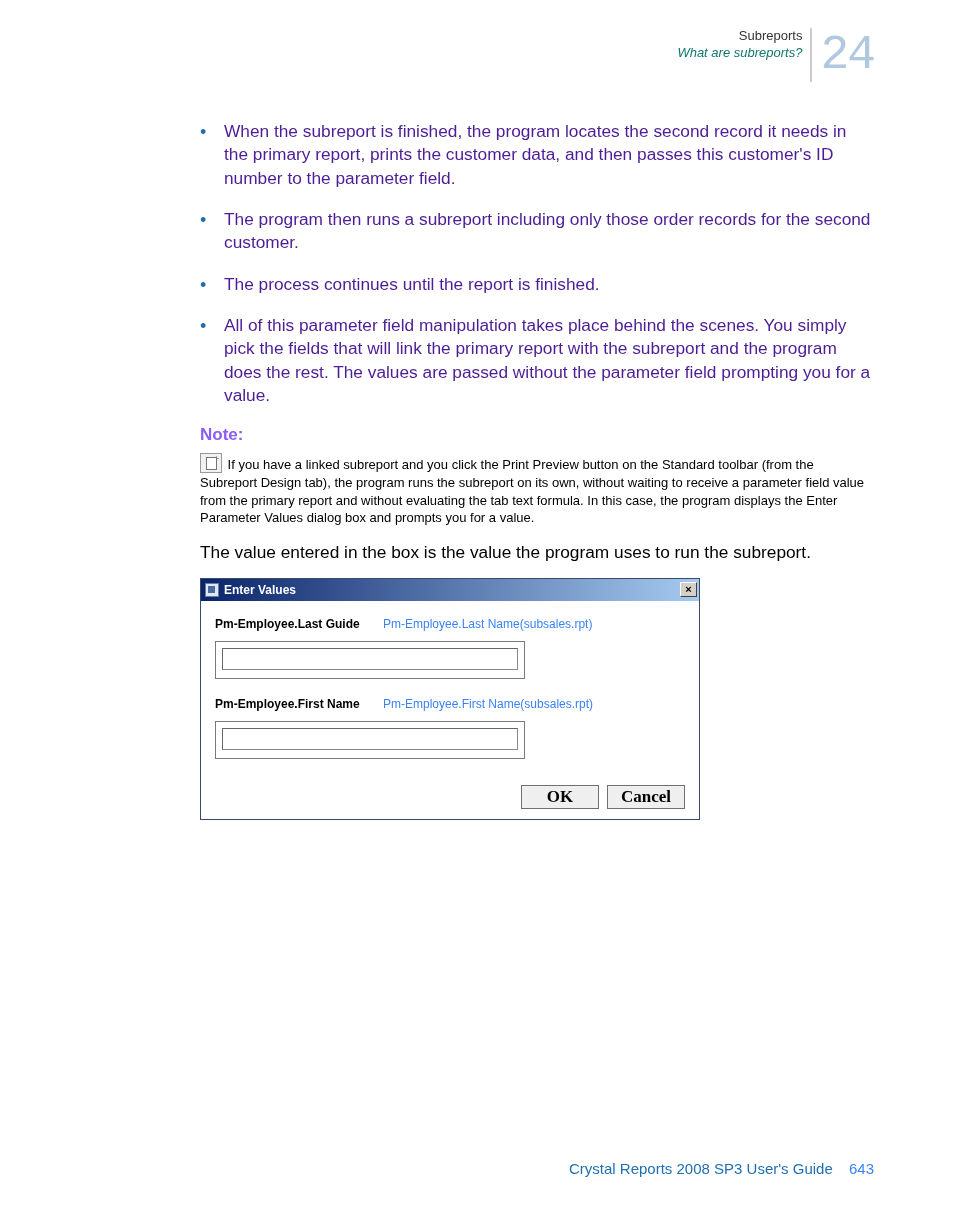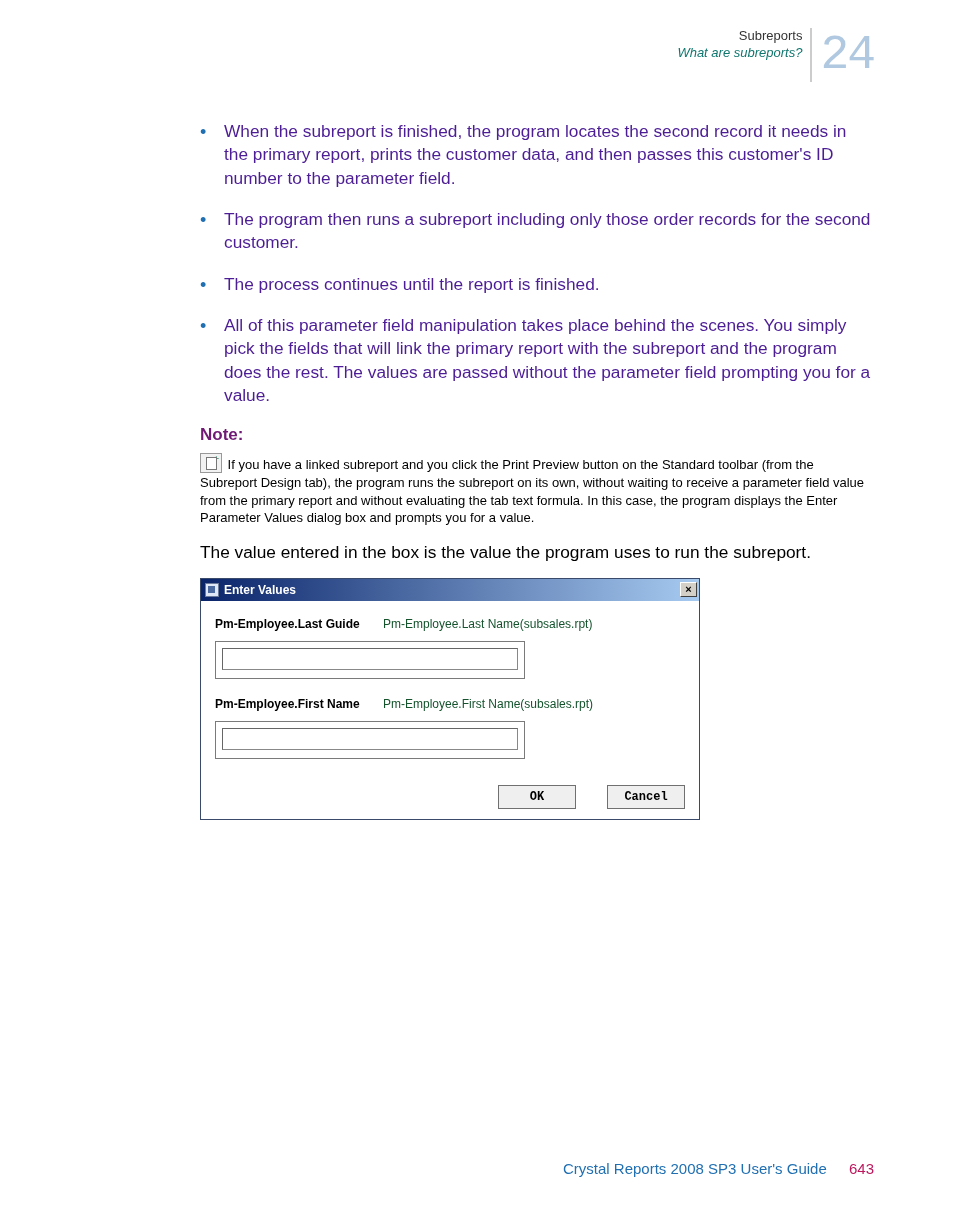--- a/index.html
+++ b/index.html
@@ -7,47 +7,47 @@
   .page { width: 100%; height: 100%; position: relative; padding: 0 80px; }
   .header { position: absolute; top: 28px; right: 80px; display: flex; align-items: flex-start; }
   .header-text { text-align: right; font-size: 13px; color: #333; line-height: 1.3; margin-right: 8px; }
   .header-text .line1 { color: #333; }
   .header-text .line2 { font-style: italic; color: #0f766e; }
   .chapnum { font-size: 48px; font-weight: 300; color: #b0c9e0; font-family: Liberation Mono, monospace; border-left: 2px solid #ccc; padding-left: 8px; letter-spacing: -2px; }
   .content { padding-top: 120px; padding-left: 120px; padding-right: 0; }
   ul.bullets { list-style: none; }
   ul.bullets > li { position: relative; padding-left: 24px; font-size: 17.3px; line-height: 1.35; margin-bottom: 18px; color: #4c1d95; }
   ul.bullets > li::before { content: "•"; position: absolute; left: 0; top: 0; color: #1f6fb2; font-size: 18px; }
-  .note-label { color: #701a75; font-weight: bold; font-size: 17px; margin-top: 6px; margin-bottom: 8px; }
+  .note-label { color: #8b5cf6; font-weight: bold; font-size: 17px; margin-top: 6px; margin-bottom: 8px; }
   .note-body { font-size: 13px; line-height: 1.35; margin-bottom: 14px; }
   .inline-icon { display: inline-block; width: 22px; height: 20px; border: 1px solid #999; background: #f2f2f2; vertical-align: -4px; margin-right: 2px; position: relative; }
   .inline-icon::after { content: ""; position: absolute; left: 5px; top: 3px; width: 9px; height: 11px; border: 1px solid #777; background: #fff; }
   .inline-icon::before { content: "+"; position: absolute; right: 2px; top: -1px; font-size: 9px; color: #4a8; font-weight: bold; }
   .para { font-size: 17.3px; line-height: 1.35; margin-bottom: 14px; }
 
   .dialog-wrap { margin-top: 10px; margin-left: 0; width: 500px; }
   .dialog { width: 100%; border: 1px solid #3a4a6a; background: #fff; font-family: Tahoma, Arial, sans-serif; }
   .titlebar { height: 22px; background: linear-gradient(to right, #0a246a, #a6caf0); display: flex; align-items: center; padding: 0 2px 0 4px; }
   .titlebar .app-icon { width: 14px; height: 14px; background: #dfe8f6; border: 1px solid #6a7a9a; margin-right: 5px; position: relative; }
   .titlebar .app-icon::after { content: ""; position: absolute; left: 2px; top: 2px; width: 7px; height: 7px; background: #4a6aa0; }
   .titlebar .title-text { color: #fff; font-size: 12px; font-weight: bold; flex: 1; }
   .titlebar .close-btn { width: 17px; height: 15px; background: #d4d0c8; border: 1px solid #404040; border-top-color: #fff; border-left-color: #fff; display: flex; align-items: center; justify-content: center; font-size: 11px; font-weight: bold; font-family: Arial; line-height: 1; cursor: pointer; }
   .dlg-body { padding: 16px 14px 10px 14px; }
   .field-block { margin-bottom: 18px; }
   .field-row { display: flex; align-items: baseline; margin-bottom: 10px; }
   .field-label { font-size: 12px; font-weight: bold; color: #000; width: 168px; }
-  .field-desc { font-size: 12px; color: #14532d; }
+  .field-desc { font-size: 12px; color: #3b82f6; }
   .field-input-wrap { border: 1px solid #7a7a7a; padding: 6px; height: 38px; display: flex; align-items: flex-start; width: 310px; }
   .field-input { width: 100%; height: 22px; border: 1px solid #888; border-top-color: #666; border-left-color: #666; padding: 2px 4px; font-size: 12px; font-family: Tahoma, Arial, sans-serif; }
   .dlg-buttons { display: flex; justify-content: flex-end; gap: 8px; padding-top: 8px; }
-  .dlg-btn { min-width: 78px; height: 24px; background: #efefef; border: 1px solid #707070; font-size: 12px; font-weight: bold; font-family: Liberation Mono, monospace; cursor: pointer; margin-left: 23px; }
+  .dlg-btn { min-width: 78px; height: 24px; background: #efefef; border: 1px solid #707070; font-size: 17px; font-weight: bold; font-family: Liberation Serif, serif; cursor: pointer; }
 
   .footer { position: absolute; bottom: 50px; right: 80px; font-size: 15px; }
   .footer .foot-title { color: #1f6fb2; }
-  .footer .foot-page { color: #be185d; margin-left: 18px; }
+  .footer .foot-page { color: #3b82f6; margin-left: 12px; }
 </style>
 </head>
 <body>
 
 <div class="page">
   <div class="header">
     <div class="header-text">
       <div class="line1">Subreports</div>
       <div class="line2">What are subreports?</div>
     </div>

